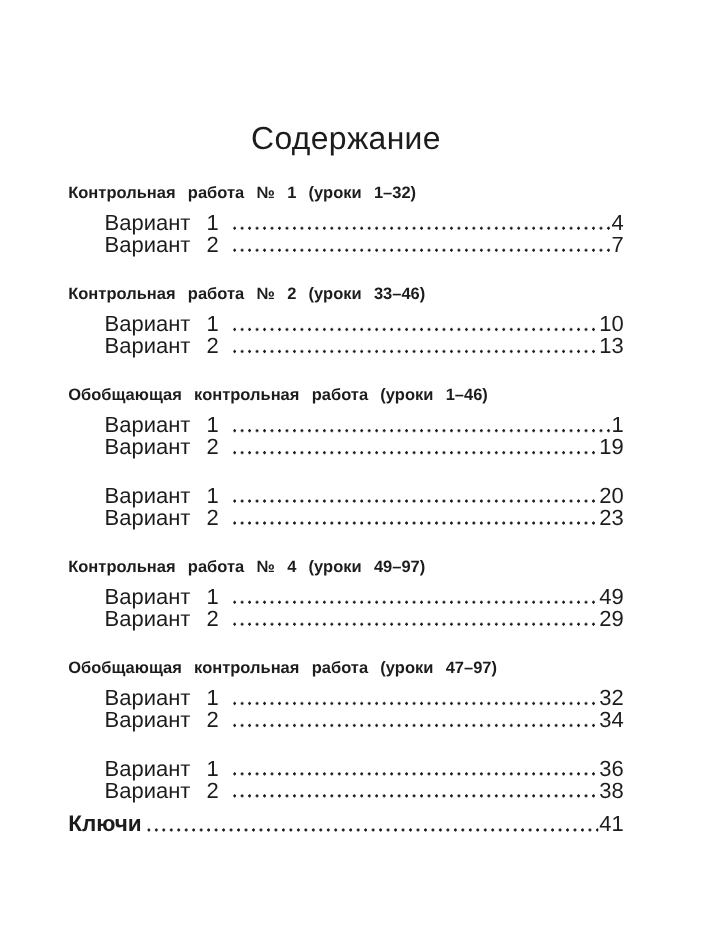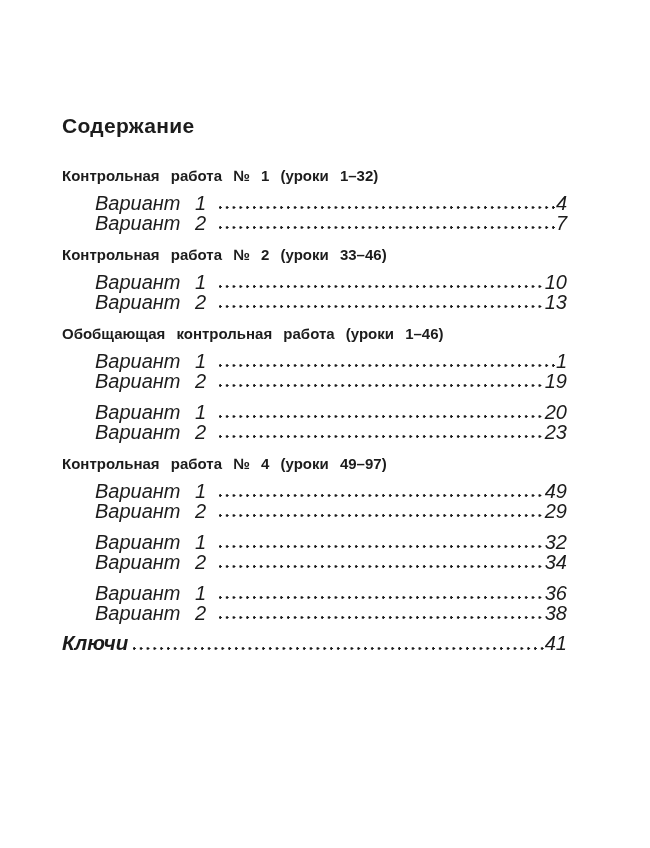--- a/index.html
+++ b/index.html
@@ -16,42 +16,42 @@
     -webkit-font-smoothing: antialiased;
   }
   .page {
     box-sizing: border-box;
     width: 650px;
     height: 848px;
     padding: 112px 83px 0 62px;
   }
   .title {
     margin: 0 0 25px 0;
-    font-size: 21px;
+    font-size: 29px;
     line-height: 28px;
-    font-weight: 700;
+    font-weight: 400;
+    text-align: center;
     letter-spacing: 0.3px;
   }
   .toc-section {
-    margin-top: 11px;
+    margin-top: 24px;
   }
   .toc-section:first-child {
     margin-top: 0;
   }
   .heading {
     margin: 0 0 6px 0;
     font-size: 15px;
     line-height: 22px;
     font-weight: 700;
     word-spacing: 7px;
     white-space: nowrap;
   }
   .entries {
     padding-left: 33px;
-    font-style: italic;
   }
   .entry {
     display: flex;
     align-items: baseline;
     height: 20px;
     font-size: 20px;
     line-height: 20px;
     white-space: nowrap;
   }
   .entry-label {
@@ -70,21 +70,20 @@
     font-size: 20px;
   }
   .keys-row {
     display: flex;
     align-items: flex-end;
     margin-top: 9px;
     height: 22px;
     font-size: 20px;
     line-height: 22px;
     white-space: nowrap;
-    font-style: italic;
   }
   .keys-label {
     font-weight: 700;
     font-size: 20.5px;
   }
   .keys-row .leader {
     margin-left: 5px;
   }
 </style>
 </head>
@@ -172,20 +171,21 @@
 
   <div class="entry">
     <span class="entry-label">Вариант 2</span>
     <span class="leader"></span>
     <span class="pagenum">29</span>
   </div>
 </div>
   </section>
 
   <section class="toc-section">
+    <h2 class="heading">Обобщающая контрольная работа (уроки 47–97)</h2>
     <div class="entries">
   <div class="entry">
     <span class="entry-label">Вариант 1</span>
     <span class="leader"></span>
     <span class="pagenum">32</span>
   </div>
 
   <div class="entry">
     <span class="entry-label">Вариант 2</span>
     <span class="leader"></span>

